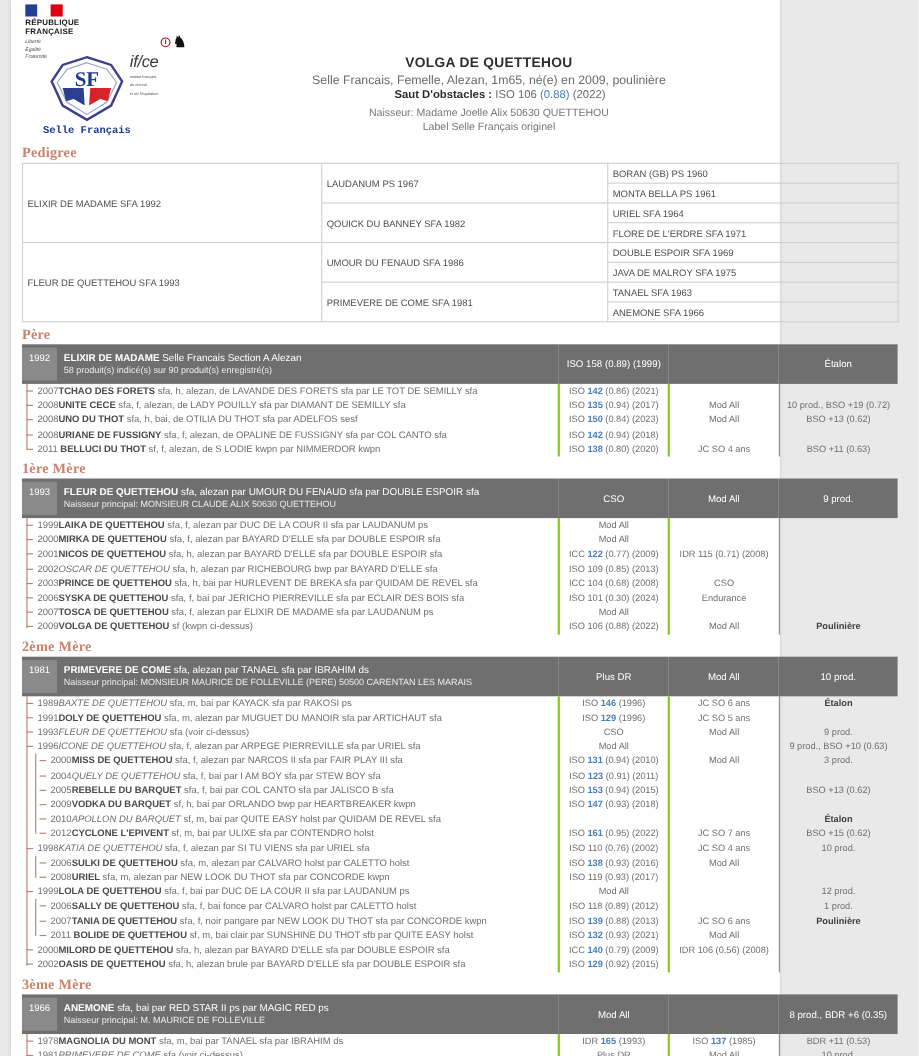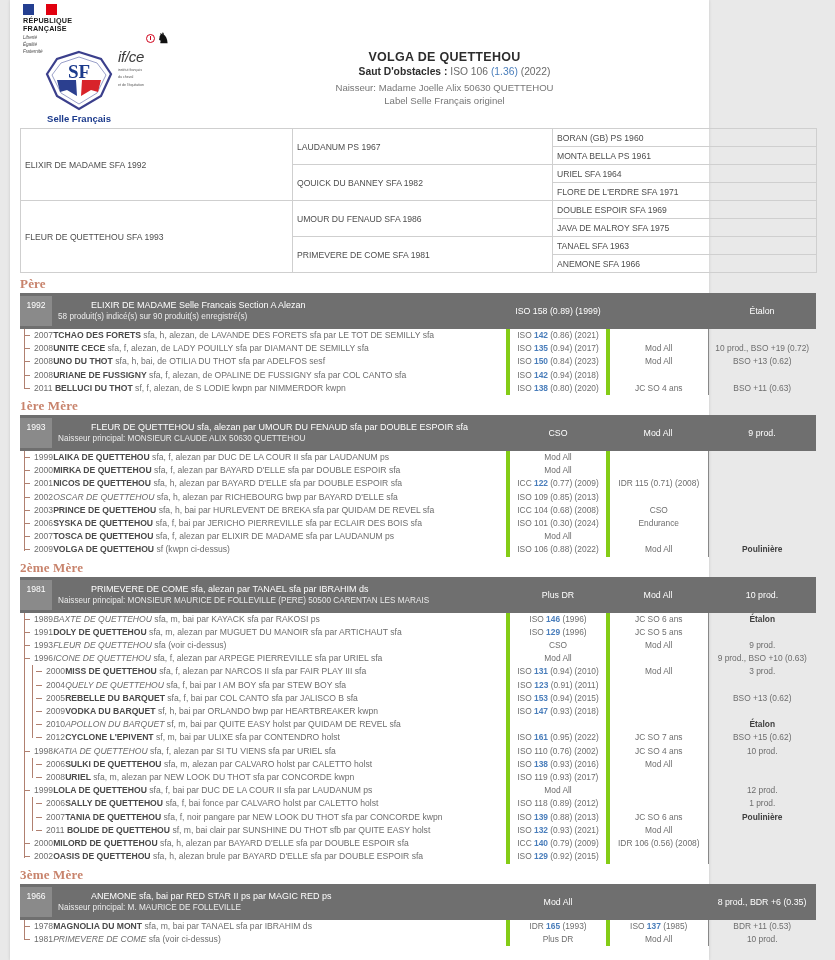--- a/index.html
+++ b/index.html
@@ -31,21 +31,21 @@
   .ifce { position:absolute; left:95px; top:8px; width:85px; }
   .ifce-row { display:flex; align-items:center; gap:2px; }
   .ifce-w { font-size:15px; font-style:italic; color:#3b3b3b; font-weight:500; letter-spacing:-.3px;margin-top:36px;}
   .ifce-c { width:9px;height:9px;border:1.6px solid #d0021b;border-radius:50%;position:relative;}
   .ifce-c:after{content:"";position:absolute;left:2.6px;top:1.4px;width:1.4px;height:4px;background:#d0021b;}
   .ifce-h { font-size:14px; color:#111; font-weight:bold; line-height:11px; }
   .ifce-sub { font-size:3.6px; color:#555; line-height:4.4px; margin-top:3px; }
 
   .sf { position:absolute; left:12px; top:46px; width:88px; text-align:center; }
   .sf-badge { position:relative; width:76px; height:62px; margin:0 auto; }
-  .sf-cap { font-family:Liberation Sans, sans-serif; font-size:9.5px; color:#1b3a8c; font-weight:bold; margin-top:1px;text-align:center;}
+  .sf-cap { font-family:Liberation Mono, monospace; font-size:9.5px; color:#1b3a8c; font-weight:bold; margin-top:1px;text-align:center;}
 
   .title-block { position:absolute; left:180px; right:10px; top:50px; text-align:center; }
   .h-name { font-size:12.5px; font-weight:bold; color:#2d2d2d; letter-spacing:.3px; }
   .h-desc { font-size:11.2px; color:#6a6a6a; margin-top:3px; }
   .h-disc { font-size:10.3px; color:#6a6a6a; margin-top:2px; }
   .h-disc b { color:#2d2d2d;margin-left:20px; }
   .blue { color:#4a7ebb; }
   .h-small { font-size:9.6px; color:#777; margin-top:5px; }
   .h-small2 { font-size:9.6px; color:#777; margin-top:2px; }
 
@@ -58,29 +58,29 @@
   table.ped td { border:1px solid #cfcfcf; font-size:8.6px; color:#4d4d4d;
                  padding:1px 4px; height:18px; vertical-align:middle; }
 
   
   .gen { width:796px; margin-left:5px; border-collapse:collapse; table-layout:fixed; }
   .gen td { vertical-align:top; }
   .hdr td { background:#6f6f6f; color:#fff; }
   .hdr .yr { background:#8a8a8a; color:#fff; font-size:8.6px; text-align:center;
              width:32px; padding:3px 2px; vertical-align:top; }
   .hdr .nm { font-size:9px; padding:3px 6px; line-height:12px; }
-  .hdr .nm b { font-weight:normal;margin-left:33px; }
+  .hdr .nm b { font-weight:bold; }
   .hdr .nm .sub { display:block; font-size:8.2px; color:#ececec; }
   .hdr .c { font-size:8.8px; text-align:center; padding:3px 2px; vertical-align:middle; }
 
   .gen .namecell { font-size:8.6px; color:#6e6e6e; padding:0 2px 0 0;
                    line-height:13.2px; white-space:nowrap; position:relative; }
   .gen .c2, .gen .c3, .gen .c4 {
       font-size:8.4px; color:#6e6e6e; text-align:center; line-height:13.2px;
-      border-left:4px solid #84cc16; padding:0 2px; }
+      border-left:2px solid #84cc16; padding:0 2px; }
   .gen .c4 { border-left:1px solid #888; }
   .gen .pad { line-height:13.2px; }
   .nm-b { font-weight:bold; color:#4a4a4a; }
   .nm-i { font-style:italic; color:#6e6e6e; }
   .yrtxt { color:#6e6e6e; }
   .v { color:#4a7ebb; font-weight:bold; }
   .bold { font-weight:bold; color:#3f3f3f; }
 
   
   .tree { position:relative; padding-left:4px; }
@@ -132,31 +132,33 @@
             <path d="M60 30 L41 30 L40 46 L50 40 L57 42 Z" fill="#d8232a"></path>
             <text x="38" y="28" text-anchor="middle" font-family="Liberation Serif, serif" font-size="19" font-weight="bold" fill="#1b3a8c">SF</text>
           </svg>
         </div>
         <div class="sf-cap">Selle Français</div>
       </div>
     </div>
 
     <div class="title-block">
       <div class="h-name">VOLGA DE QUETTEHOU</div>
+      <div class="h-desc">Selle Francais, Femelle, Alezan, 1m65, né(e) en 2009, poulinière</div>
       <div class="h-disc">
         <b>Saut D'obstacles :</b>
         <span>ISO 106</span>
-        <span class="blue">(1.36)</span>
+        <span class="blue">(0.88)</span>
         <span>(2022)</span>
       </div>
       <div class="h-small">Naisseur: Madame Joelle Alix 50630 QUETTEHOU</div>
       <div class="h-small2">Label Selle Français originel</div>
     </div>
   </div>
 
+  <div class="sect">Pedigree</div>
   <table class="ped">
     <colgroup>
         <col style="width:272px">
         <col style="width:260px">
         <col style="width:264px">
       </colgroup>
     <tbody id="ped-body">
         <tr>
           <td rowspan="4">ELIXIR DE MADAME SFA 1992</td>
           <td rowspan="2">LAUDANUM PS 1967</td>

